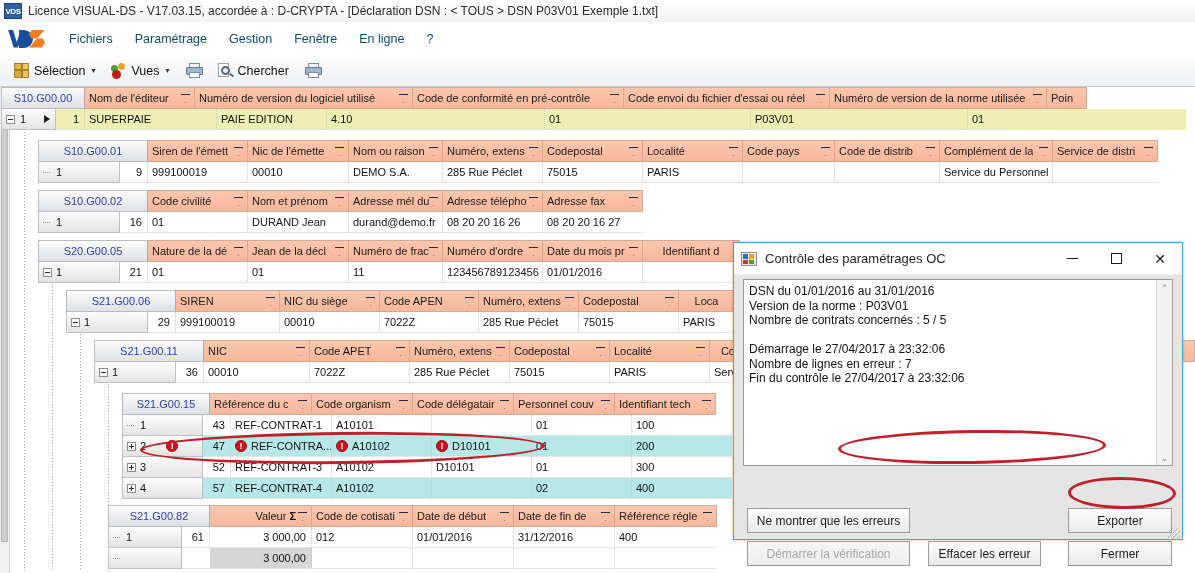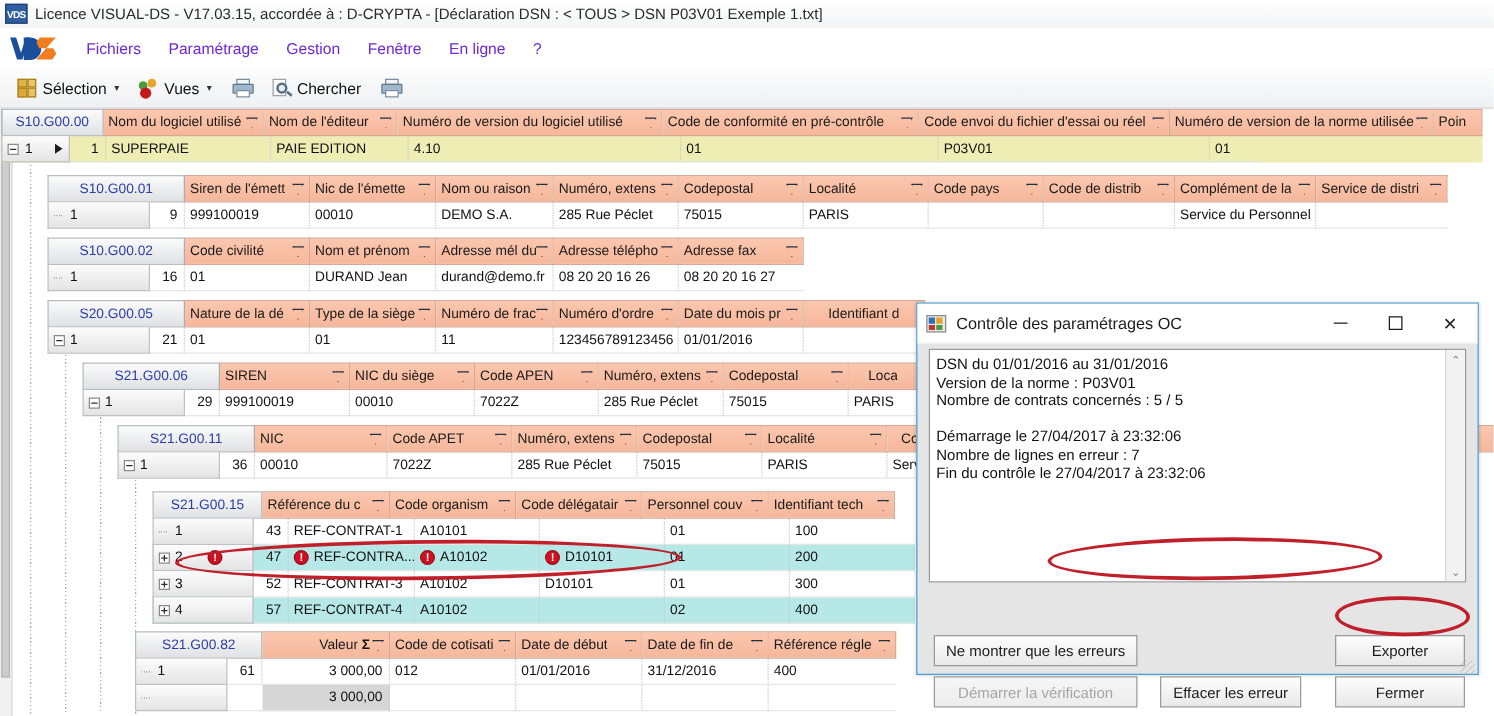--- a/index.html
+++ b/index.html
@@ -46,21 +46,21 @@
   .logo .lg-d{
     position:absolute;left:11px;top:2px;width:14px;height:18px;
     background:#1b4f9c;border-radius:0 9px 9px 0;
   }
   .logo .lg-s{
     position:absolute;left:21px;top:2px;width:16px;height:18px;
     background:#f07d1e;
     clip-path:polygon(100% 0,20% 0,0 25%,15% 50%,85% 50%,100% 75%,80% 100%,0 100%);
   }
   .menu-item{
-    padding:3px 11px;color:#6d28d9;font-size:12.5px;cursor:default;white-space:nowrap;
+    padding:3px 11px;color:#0c4a6e;font-size:12.5px;cursor:default;white-space:nowrap;
   }
 
   
   .toolbar{
     position:absolute;left:0;top:55px;width:1195px;height:32px;
     background:linear-gradient(#fdfdfd,#eef0f2);
     border-bottom:1px solid #c8ccd0;
     display:flex;align-items:center;padding-left:8px;box-sizing:border-box;
   }
   .tb-btn{display:flex;align-items:center;gap:4px;padding:2px 5px;cursor:default;white-space:nowrap;}
@@ -337,26 +337,20 @@
     </div>
 
     <div class="guide" style="left:24px;top:24px;height:460px;"></div>
     <div class="guide" style="left:52px;top:170px;height:314px;"></div>
     <div class="guide" style="left:80px;top:220px;height:264px;"></div>
     <div class="guide" style="left:108px;top:270px;height:214px;"></div>
 
     <div class="band" style="left:1px;top:0px;width:1185px;">
       <div class="hdr">
         <div class="tag" style="width:84px;">S10.G00.00</div>
-        <div class="col" style="width:132px;">
-            <span class="lbl">Nom du logiciel utilisé</span>
-            <span class="funnel">
-              <span></span>
-            </span>
-          </div>
         <div class="col" style="width:110px;">
             <span class="lbl">Nom de l'éditeur</span>
             <span class="funnel">
               <span></span>
             </span>
           </div>
         <div class="col" style="width:218px;">
             <span class="lbl">Numéro de version du logiciel utilisé</span>
             <span class="funnel">
               <span></span>
@@ -534,21 +528,21 @@
     <div class="band" style="left:38px;top:153px;width:712px;">
       <div class="hdr">
         <div class="tag" style="width:110px;">S20.G00.05</div>
         <div class="col ctr" style="width:100px;">
             <span class="lbl">Nature de la dé</span>
             <span class="funnel">
               <span></span>
             </span>
           </div>
         <div class="col ctr" style="width:101px;">
-            <span class="lbl">Type de la siège</span>
+            <span class="lbl">Jean de la décl</span>
             <span class="funnel">
               <span></span>
             </span>
           </div>
         <div class="col ctr" style="width:94px;">
             <span class="lbl">Numéro de frac</span>
             <span class="funnel">
               <span></span>
             </span>
           </div>

